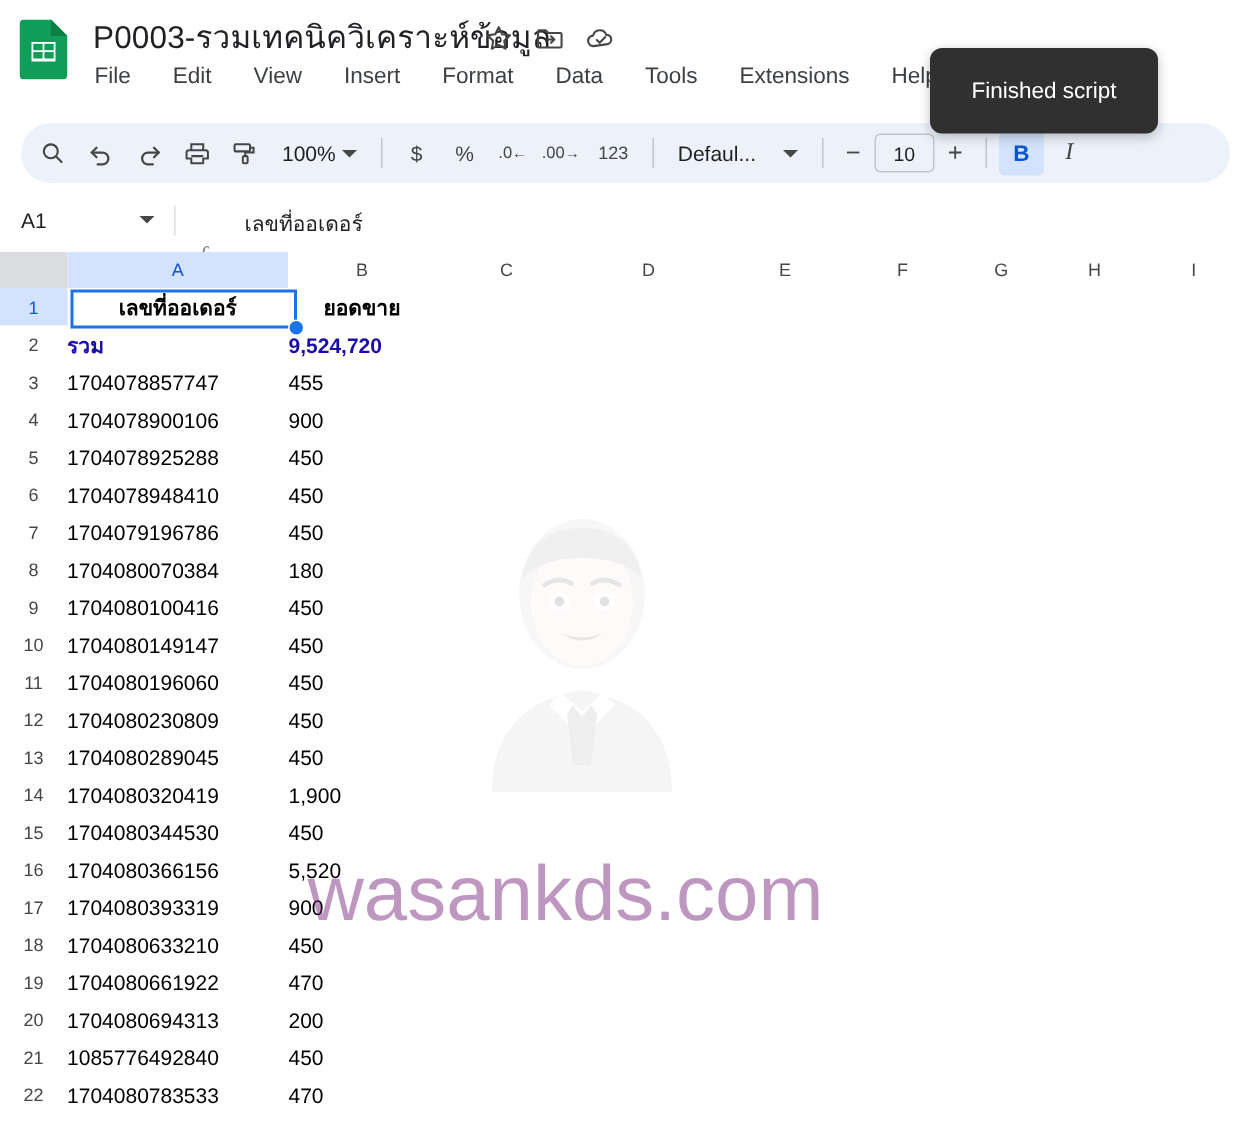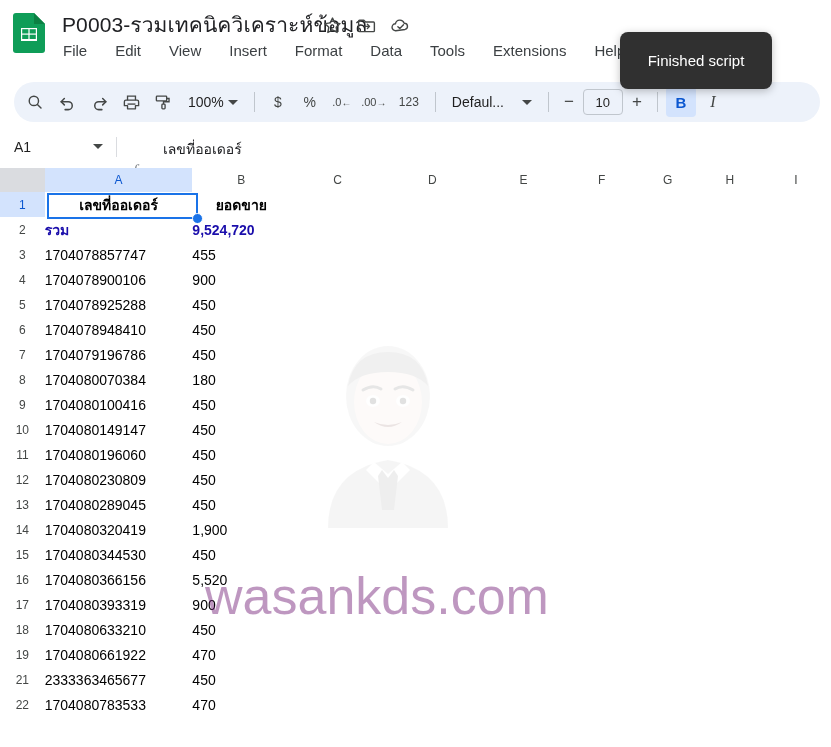--- a/index.html
+++ b/index.html
@@ -546,22 +546,34 @@
             <td class="cell num">470</td>
             <td class="cell blank"></td>
             <td class="cell blank"></td>
             <td class="cell blank"></td>
             <td class="cell blank"></td>
             <td class="cell blank"></td>
             <td class="cell blank"></td>
             <td class="cell blank"></td>
           </tr>
           <tr>
+            <td class="rowhead">20</td>
+            <td class="cell ctr">1704080694313</td>
+            <td class="cell num">200</td>
+            <td class="cell blank"></td>
+            <td class="cell blank"></td>
+            <td class="cell blank"></td>
+            <td class="cell blank"></td>
+            <td class="cell blank"></td>
+            <td class="cell blank"></td>
+            <td class="cell blank"></td>
+          </tr>
+          <tr>
             <td class="rowhead">21</td>
-            <td class="cell ctr">2333363465677</td>
+            <td class="cell ctr">1085776492840</td>
             <td class="cell num">450</td>
             <td class="cell blank"></td>
             <td class="cell blank"></td>
             <td class="cell blank"></td>
             <td class="cell blank"></td>
             <td class="cell blank"></td>
             <td class="cell blank"></td>
             <td class="cell blank"></td>
           </tr>
           <tr>

